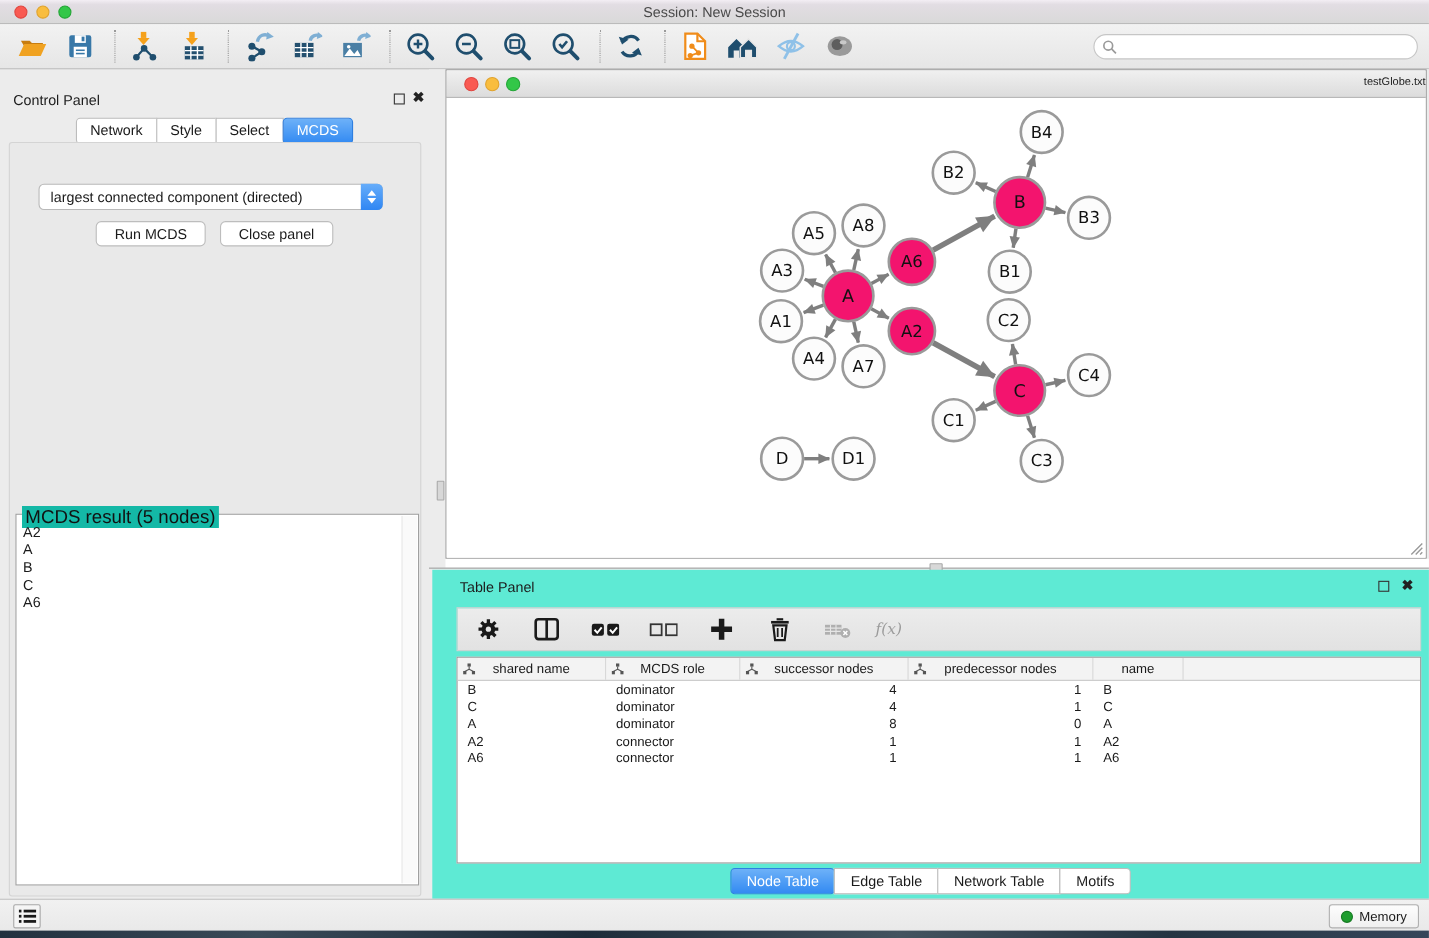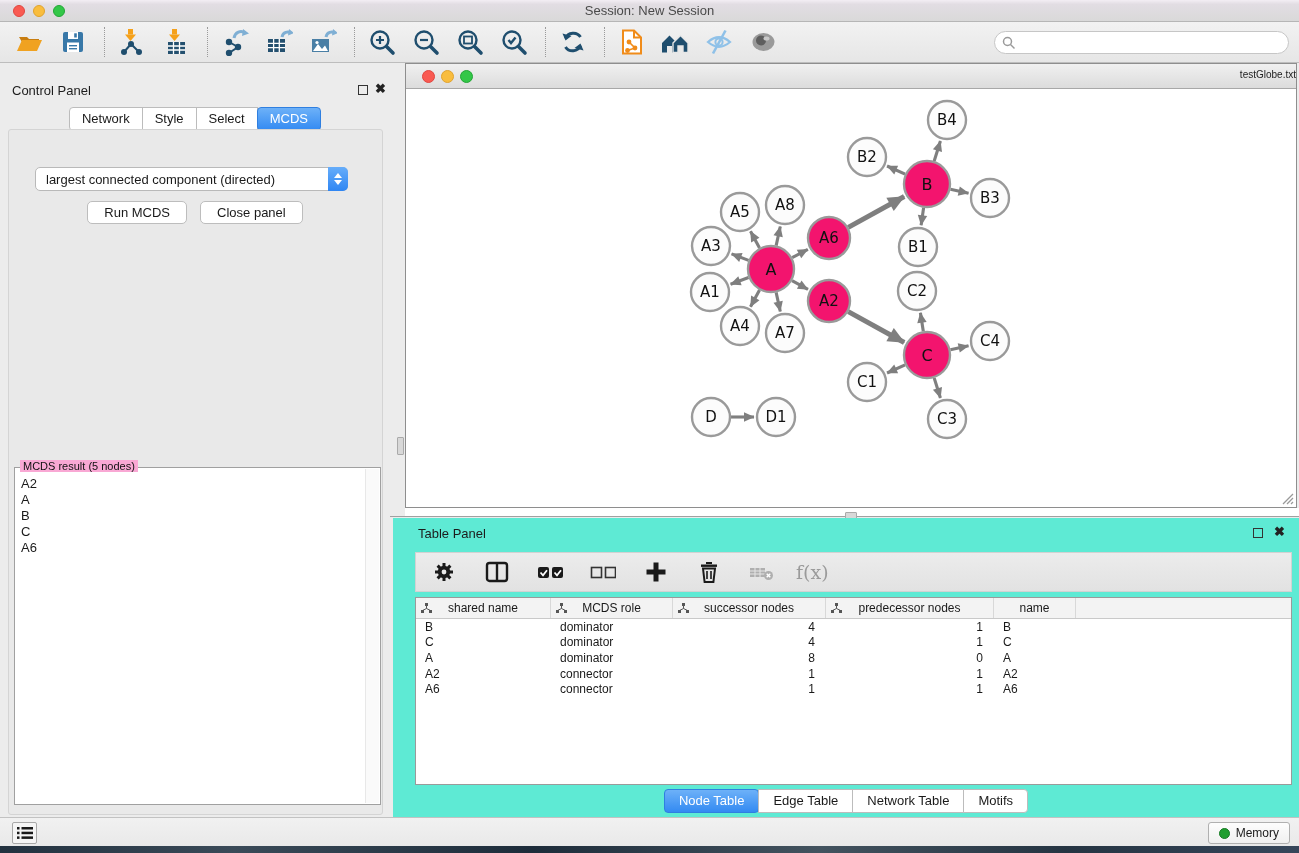--- a/index.html
+++ b/index.html
@@ -33,21 +33,21 @@
   .cp-inner{position:absolute;left:8px;top:54px;width:375px;height:686px;background:#e9e9e9;border:1px solid #d4d4d4;border-radius:3px}
   .opt-label{position:absolute;left:0;top:68px;width:100%;text-align:center;font-size:13px}
   .dropdown{position:absolute;left:35px;top:92px;width:313px;height:24px;background:#fff;border:1px solid #b9b9b9;border-radius:5px;display:flex;align-items:center}
   .dropdown .dd-text{flex:1;font-size:13px;padding-left:10px;white-space:nowrap;overflow:hidden}
   .dd-stepper{width:20px;height:24px;margin-right:-1px;background:linear-gradient(#66adfa,#2f86f3);border-radius:0 5px 5px 0;display:flex;flex-direction:column;align-items:center;justify-content:center;gap:2px}
   .dd-up{width:0;height:0;border-left:4px solid transparent;border-right:4px solid transparent;border-bottom:5px solid #fff}
   .dd-down{width:0;height:0;border-left:4px solid transparent;border-right:4px solid transparent;border-top:5px solid #fff}
   .btn{background:#fff;border:1px solid #bdbdbd;border-radius:5px;font-size:13px;height:23px;padding:0 16px;font-family:"Liberation Sans",sans-serif;color:#1a1a1a}
   .cp-buttons{position:absolute;left:0;top:126px;width:100%;display:flex;justify-content:center;gap:13px}
   .groupbox{position:absolute;left:14px;top:392px;width:367px;height:338px;background:#fff;border:1px solid #a0a0a0}
-  .groupbox .legend{position:absolute;top:-8px;left:5px;background:#f9a8d4;padding:0 3px;font-size:11px;color:#111}
+  .groupbox .legend{position:absolute;top:-8px;left:5px;background:#14b8a6;padding:0 3px;font-size:17px;color:#111}
   .mcds-list{position:absolute;left:2px;top:8px;right:16px;bottom:2px;overflow:hidden}
   .mcds-item{font-size:13px;line-height:16px;padding-left:4px}
   .scroll-track{position:absolute;right:1px;top:1px;bottom:1px;width:14px;background:#fafafa;border-left:1px solid #e8e8e8}
 
   
   .right-area{left:390px;top:63px;width:909px;height:754px;background:#ECECEC}
   .net-window{position:absolute;left:15px;top:0;width:892px;height:445px;border:1px solid #8e8e8e;background:#fff}
   .net-titlebar{position:absolute;left:0;top:0;width:100%;height:25px;background:linear-gradient(#f0f0f0,#dcdcdc);border-bottom:1px solid #a8a8a8}
   .net-titlebar .tl{position:absolute;top:6px;width:13px;height:13px;border-radius:50%}
   .net-title{position:absolute;left:0;right:0;top:5px;text-align:right;font-size:10px;color:#222}
@@ -55,21 +55,21 @@
   .resize-grip{position:absolute;right:2px;bottom:2px;width:13px;height:13px}
   .side-handle{position:absolute;left:7px;top:374px;width:7px;height:18px;background:#d8d8d8;border:1px solid #aaa;border-radius:1px}
   .hsplit-strip{position:absolute;left:15px;top:445px;width:894px;height:8px;background:#fff}
   .hsplit-line{position:absolute;left:0;top:453px;width:909px;height:1px;background:#a0a0a0}
   .hsplit-handle{position:absolute;left:455px;top:449px;width:12px;height:8px;background:#d8d8d8;border:1px solid #aaa;border-radius:1px}
 
   
   .table-panel{left:393px;top:518px;width:906px;height:299px;background:#5eead4}
   .tp-toolbar{position:absolute;left:22px;top:34px;width:877px;height:40px;background:linear-gradient(#ececec,#e2e2e2);border:1px solid #d2d2d2;display:flex;align-items:center;gap:27px;padding-left:15px}
   .tp-ic{display:flex;align-items:center;justify-content:center;width:26px;height:26px}
-  .fx{font-family:"DejaVu Serif",serif;font-size:19px;color:#9b9b9b;margin-left:-6px}
+  .fx{font-family:"DejaVu Serif",serif;font-style:italic;font-size:14px;color:#9b9b9b;margin-left:-6px}
   .datatable{position:absolute;left:22px;top:79px;width:877px;height:188px;background:#fff;border:1px solid #9a9a9a;overflow:hidden}
   .dt-header{display:flex;height:21px;background:#f3f3f3;border-bottom:1px solid #c9c9c9}
   .dt-hcell{position:relative;display:flex;align-items:center;justify-content:center;font-size:12px;color:#1a1a1a;border-right:1px solid #d8d8d8;flex:none}
   .dt-hcell svg{position:absolute;left:5px;top:5px}
   .dt-row{display:flex;height:15.6px;align-items:center}
   .dt-cell{font-size:12px;flex:none;white-space:nowrap;overflow:hidden}
   .al{padding-left:9px;text-align:left}
   .ar{padding-right:11px;text-align:right}
   .tp-tabs{position:absolute;left:0;top:271px;width:100%;display:flex;justify-content:center}
   .tp-tabs .tab{padding:3px 14px 4px}

